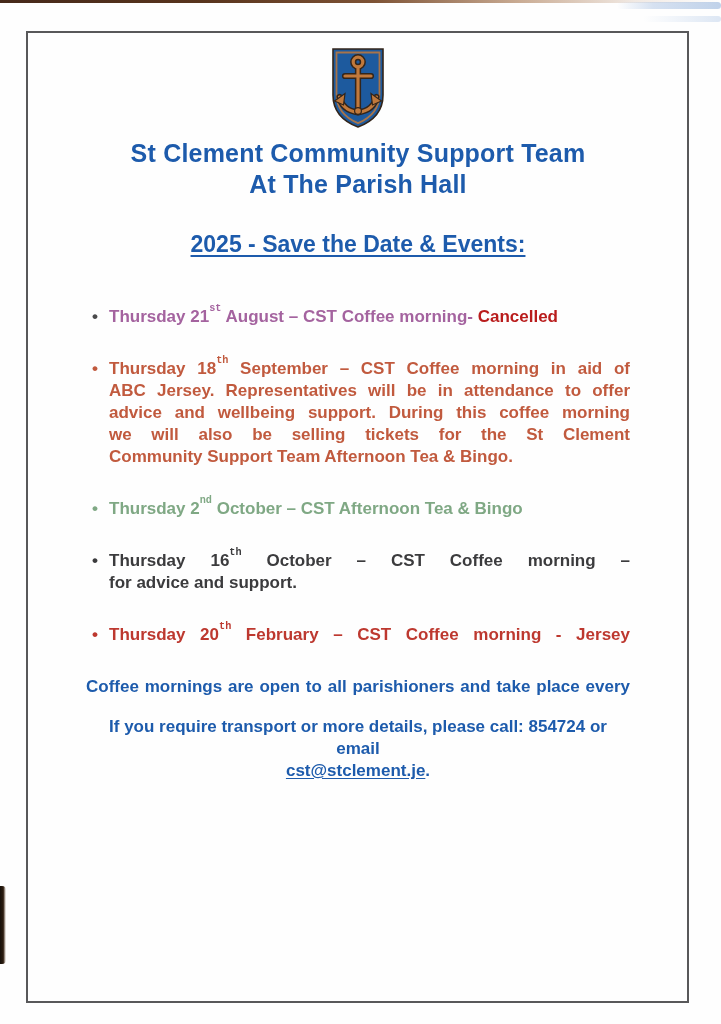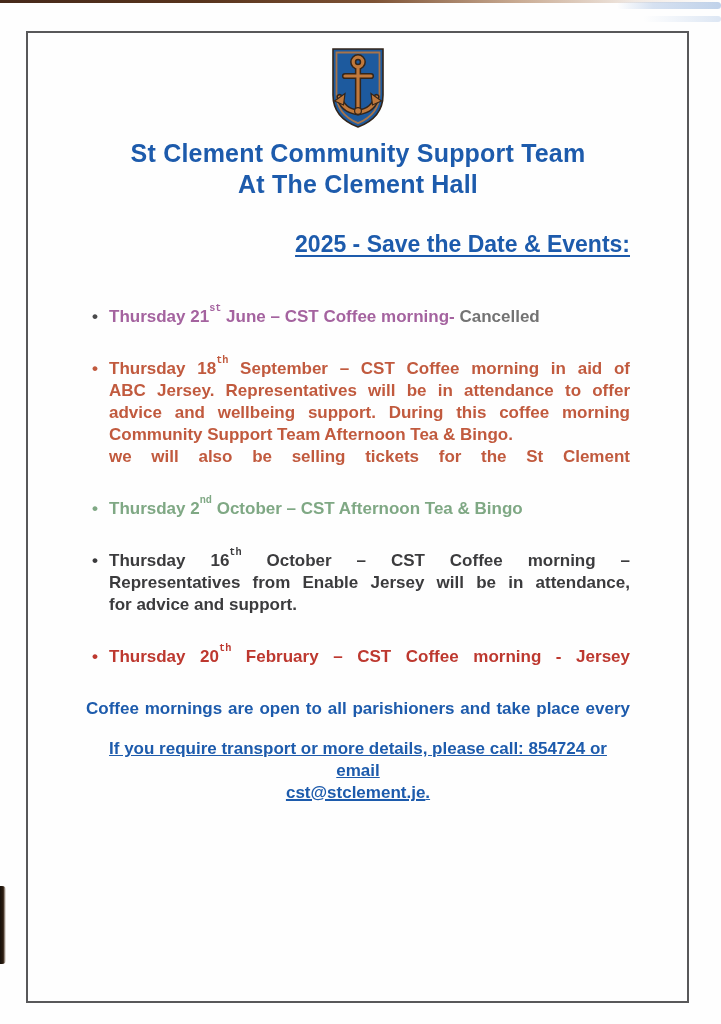--- a/index.html
+++ b/index.html
@@ -46,21 +46,21 @@
   }
   .content { padding: 14px 57px 0 58px; font-weight: bold; }
 
   .logo { width: 56px; height: 82px; margin: 0 auto 9px auto; display: block; }
 
   .title {
     text-align: center;
     font-size: 25px; line-height: 31px; font-weight: bold;
     letter-spacing: 0.2px;
   }
-  .heading-wrap { text-align: right; margin-top: 30px; }
+  .heading-wrap { text-align: center; margin-top: 30px; }
   .heading {
     display: inline-block;
     font-size: 23px; line-height: 28px; font-weight: bold;
     text-decoration: underline;
     text-underline-offset: 3px;
     text-decoration-thickness: 2px;
   }
 
   ul.events { list-style: none; margin: 48px 0 0 0; padding: 0 0 0 6px; }
   ul.events li { display: flex; margin-bottom: 30px; font-size: 17px; line-height: 22px; }
@@ -68,21 +68,21 @@
   .event-text { flex: 1; min-width: 0; }
 
   .line.al-justify { text-align: justify; text-align-last: justify; }
   .line.al-left   { text-align: left; }
   .line.al-center { text-align: center; }
 
   sup { font-size: 0.6em; line-height: 0; position: relative; top: -0.45em; font-family: Liberation Mono, monospace; }
 
   .footer-para { font-size: 17px; line-height: 22px; font-weight: bold; }
   .footer-para.p1 { margin: 2px 0 13px 0; }
-  .footer-para.p2 { margin: 18px 0 4px 0; text-decoration: underline; }
+  .footer-para.p2 { margin: 18px 0 4px 0; }
   .u { text-decoration: underline; text-underline-offset: 2px; }
 </style>
 </head>
 <body>
 
 <div class="page">
 
   <div class="scan-top"></div>
   <div class="scan-blue-1"></div>
   <div class="scan-blue-2"></div>
@@ -109,55 +109,54 @@
         </g>
         <g fill="var(--anchor,#c0793c)" stroke="var(--outline,#33251a)" stroke-width="1.2">
           <polygon points="4.5,54 15,46.5 13.5,58"></polygon>
           <polygon points="51.5,54 41,46.5 42.5,58"></polygon>
           <circle cx="28" cy="64" r="3.4"></circle>
         </g>
       </svg>
 
       <div class="title" style="color: rgb(29, 91, 172);">
         <div>St Clement Community Support Team</div>
-        <div>At The Clement Hall</div>
+        <div>At The Parish Hall</div>
       </div>
 
       <div class="heading-wrap">
         <span class="heading" style="color: rgb(29, 91, 172);">2025 - Save the Date &amp; Events:</span>
       </div>
 
       <ul class="events">
           <li style="color: rgb(164, 99, 159);">
             <span class="dot" style="color: rgb(74, 74, 76);">•</span>
             <div class="event-text">
-              <div class="line al-left"><span>Thursday 21</span><sup>st</sup><span> June – CST Coffee morning- </span><span style="color: #737373;">Cancelled</span></div>
+              <div class="line al-left"><span>Thursday 21</span><sup>st</sup><span> August – CST Coffee morning- </span><span style="color: #b91c1c;">Cancelled</span></div>
             </div>
           </li>
           <li style="color: rgb(193, 90, 62);">
             <span class="dot">•</span>
             <div class="event-text">
               <div class="line al-justify"><span>Thursday 18</span><sup>th</sup><span> September – CST Coffee morning in aid of</span></div>
               <div class="line al-justify"><span>ABC Jersey. Representatives will be in attendance to offer</span></div>
               <div class="line al-justify"><span>advice and wellbeing support. During this coffee morning</span></div>
+              <div class="line al-justify"><span>we will also be selling tickets for the St Clement</span></div>
               <div class="line al-left"><span>Community Support Team Afternoon Tea &amp; Bingo.</span></div>
-              <div class="line al-justify"><span>we will also be selling tickets for the St Clement</span></div>
             </div>
           </li>
           <li style="color: rgb(127, 168, 132);">
             <span class="dot">•</span>
             <div class="event-text">
               <div class="line al-left"><span>Thursday 2</span><sup>nd</sup><span> October – CST Afternoon Tea &amp; Bingo</span></div>
             </div>
           </li>
           <li style="color: rgb(59, 59, 61);">
             <span class="dot">•</span>
             <div class="event-text">
               <div class="line al-justify"><span>Thursday 16</span><sup>th</sup><span> October – CST Coffee morning –</span></div>
-              <div class="line al-justify"><span>Representatives from Enable Jersey will be in attendance,</span></div>
               <div class="line al-left"><span>for advice and support.</span></div>
             </div>
           </li>
           <li style="color: rgb(189, 56, 47);">
             <span class="dot">•</span>
             <div class="event-text">
               <div class="line al-justify"><span>Thursday 20</span><sup>th</sup><span> February – CST Coffee morning - Jersey</span></div>
             </div>
           </li>
         </ul>

